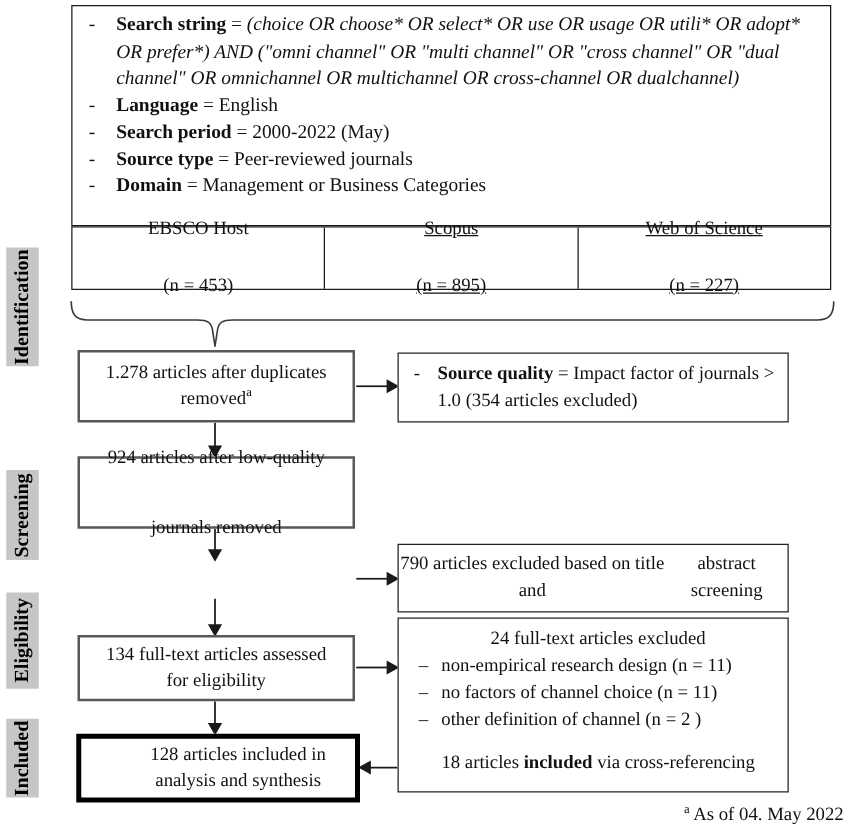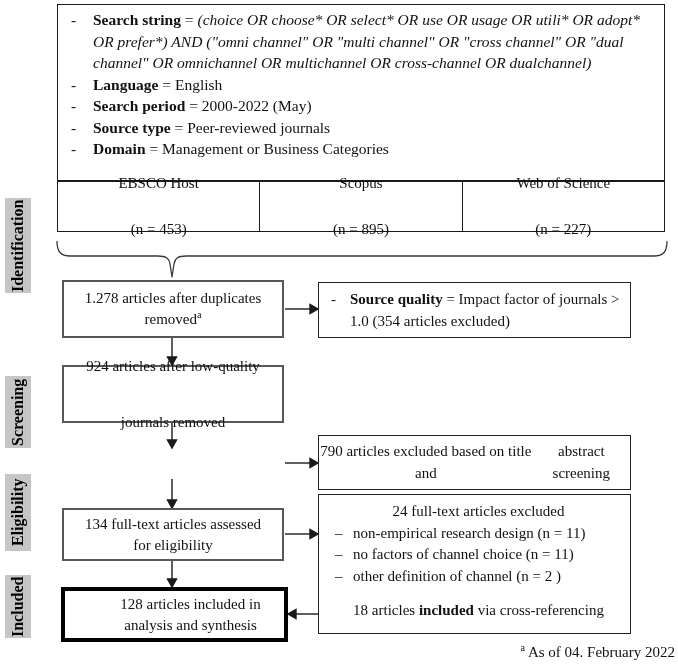--- a/index.html
+++ b/index.html
@@ -17,21 +17,21 @@
   .crit-marker{flex:0 0 22px;}
   .crit-content{flex:1;}
   .crit-label{font-weight:bold;}
   .italic-val{font-style:italic;}
 
   
   .dbrow{position:absolute;left:57px;top:181px;width:608px;height:51px;border:1.5px solid #1a1a1a;
          display:flex;background:#fff;}
   .dbcell{flex:1;display:flex;flex-direction:column;align-items:center;justify-content:center;
           font-size:15px;line-height:21px;text-align:center;gap:25px;}
-  .dbcell + .dbcell{border-left:1.5px solid #1a1a1a;}
+  .dbcell + .dbcell{border-left:1.5px solid #1a1a1a;text-decoration:underline;}
 
   
   .stage{position:absolute;left:5px;width:26px;background:var(--stage-bg,#c6c6c6);
          display:flex;align-items:center;justify-content:center;
          writing-mode:vertical-rl;transform:rotate(180deg);
          font-weight:bold;font-size:16px;color:#000;}
   .stage-identification{top:198px;height:95px;}
   .stage-screening{top:376px;height:72px;}
   .stage-eligibility{top:474px;height:77px;}
   .stage-included{top:575px;height:63px;}
@@ -180,15 +180,15 @@
       <span class="xmark">–</span>
       <span>no factors of channel choice (n = 11)</span>
     </div>
     <div class="xitem">
       <span class="xmark">–</span>
       <span>other definition of channel (n = 2 )</span>
     </div>
     <div class="note"><span>18 articles </span><span class="bold">included</span><span> via cross-referencing</span></div>
   </div>
 
-  <div class="footnote"><sup>a</sup><span> As of 04. February 2022</span></div>
+  <div class="footnote"><sup>a</sup><span> As of 04. May 2022</span></div>
 
 </div>
 
 </body></html>

